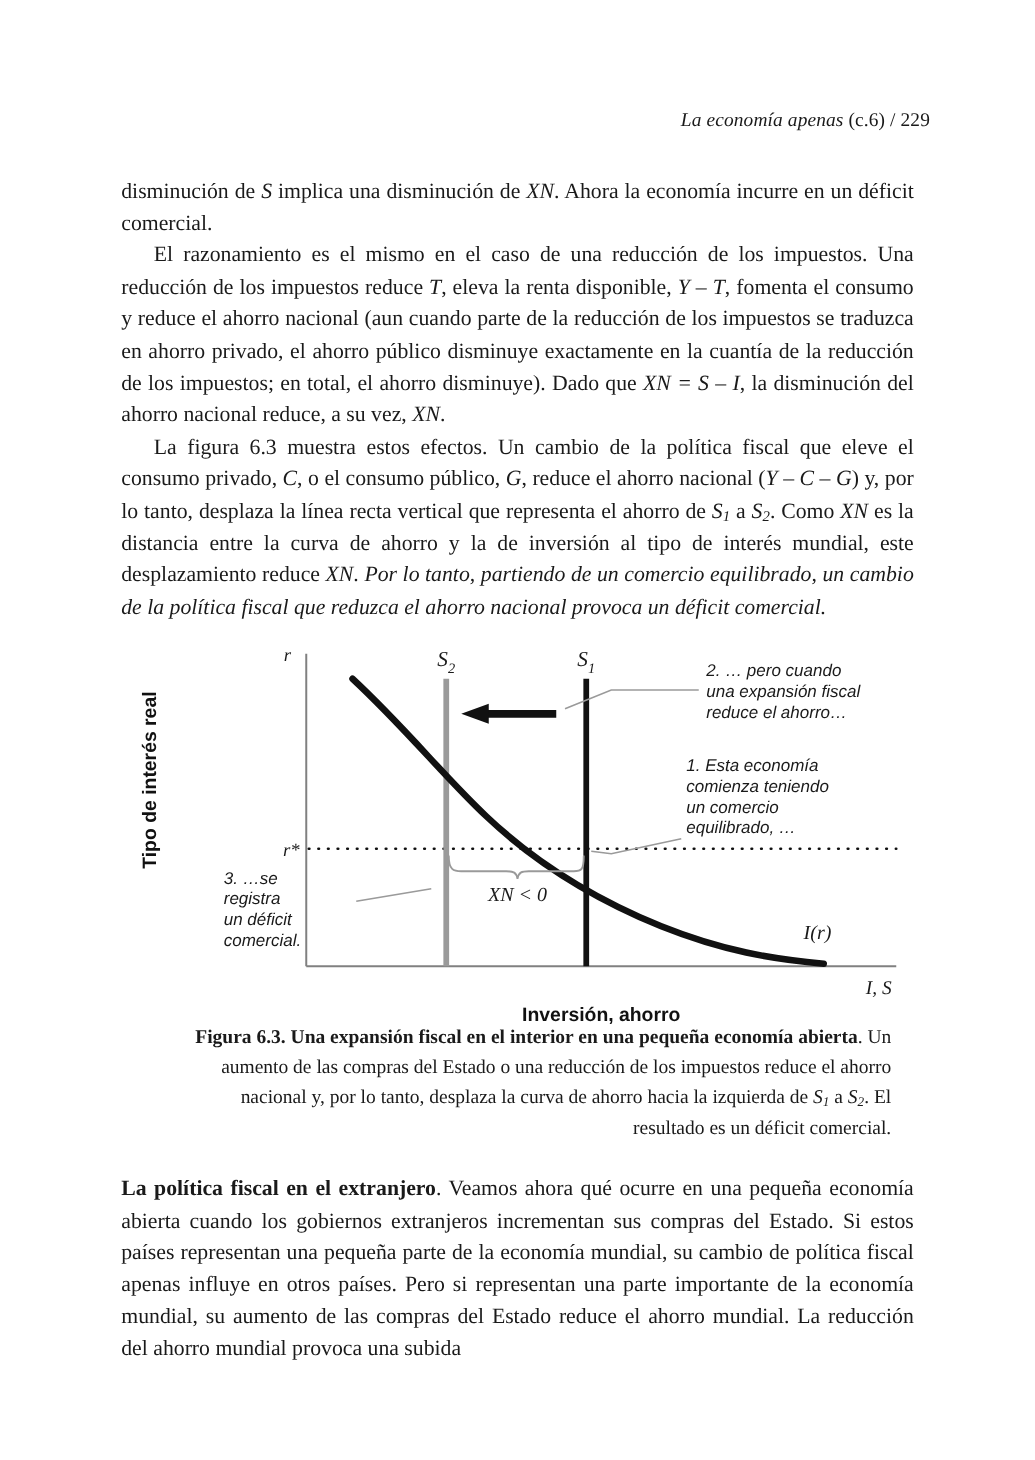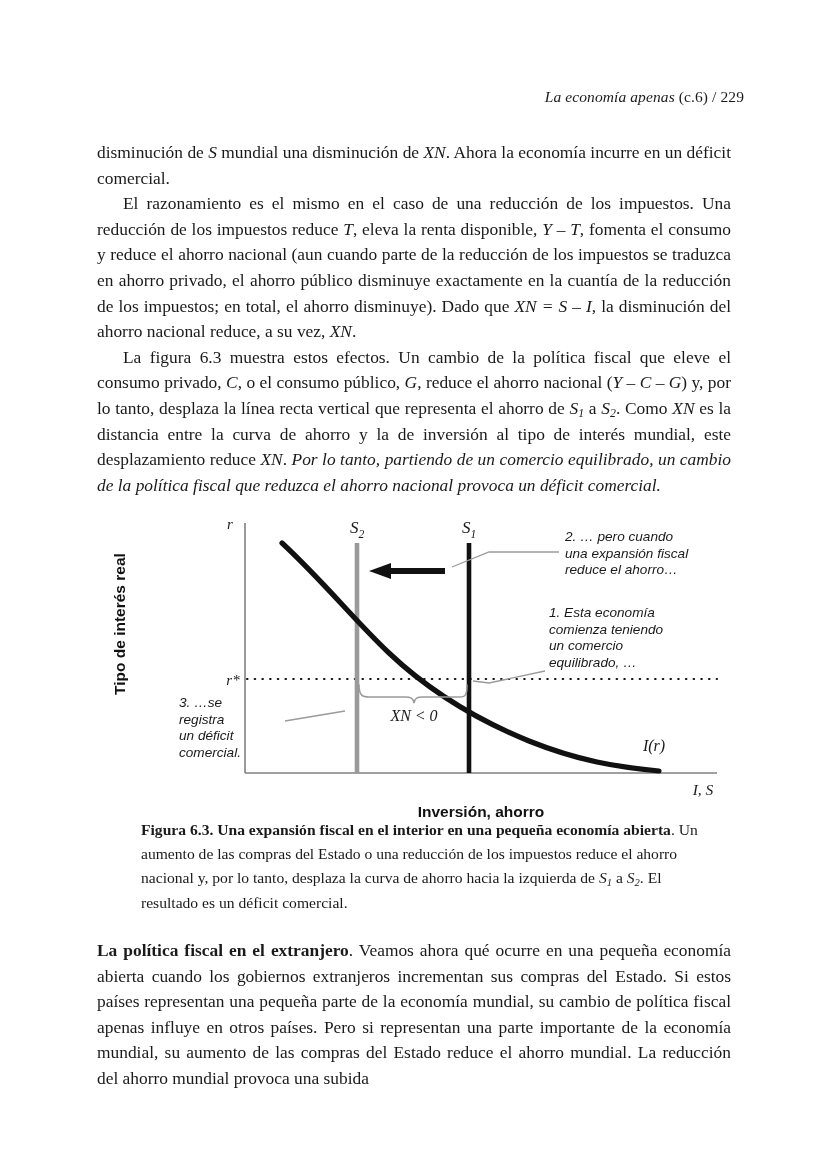--- a/index.html
+++ b/index.html
@@ -84,21 +84,21 @@
   }
 
   
   .caption {
     position: absolute;
     left: 141px;
     top: 818px;
     width: 572px;
     font-size: 15.6px;
     line-height: 24.2px;
-    text-align: left;
+    text-align: right;
   }
   .caption p { margin: 0; }
   .caption .cap-head { font-weight: bold; }
 
   
   .tail {
     position: absolute;
     left: 97px;
     top: 938px;
     width: 634px;
@@ -109,21 +109,21 @@
 
 <div class="page">
 
   <div class="running-head">
     <span class="rh-title">La economía apenas</span>
     <span class="rh-rest">(c.6)  /  229</span>
   </div>
 
   <div class="col" style="top:140px;">
 
-    <p class="body"><span>disminución de </span><span class="it">S</span><span> mundial una disminución de </span><span class="it">XN</span><span>. Ahora la economía incurre en un déficit comercial.</span></p>
+    <p class="body"><span>disminución de </span><span class="it">S</span><span> implica una disminución de </span><span class="it">XN</span><span>. Ahora la economía incurre en un déficit comercial.</span></p>
 
     <p class="body indent"><span>El razonamiento es el mismo en el caso de una reducción de los impuestos. Una reducción de los impuestos reduce </span><span class="it">T</span><span>, eleva la renta disponible, </span><span class="it">Y – T</span><span>, fomenta el consumo y reduce el ahorro nacional (aun cuando parte de la reducción de los impuestos se traduzca en ahorro privado, el ahorro público disminuye exactamente en la cuantía de la reducción de los impuestos; en total, el ahorro disminuye). Dado que </span><span class="it">XN = S – I</span><span>, la disminución del ahorro nacional reduce, a su vez, </span><span class="it">XN</span><span>.</span></p>
 
     <p class="body indent"><span>La figura 6.3 muestra estos efectos. Un cambio de la política fiscal que eleve el consumo privado, </span><span class="it">C</span><span>, o el consumo público, </span><span class="it">G</span><span>, reduce el ahorro nacional (</span><span class="it">Y – C – G</span><span>) y, por lo tanto, desplaza la línea recta vertical que representa el ahorro de </span><span class="it">S</span><sub class="it">1</sub><span> a </span><span class="it">S</span><sub class="it">2</sub><span>. Como </span><span class="it">XN</span><span> es la distancia entre la curva de ahorro y la de inversión al tipo de interés mundial, este desplazamiento reduce </span><span class="it">XN</span><span>. </span><span class="it">Por lo tanto, partiendo de un comercio equilibrado, un cambio de la política fiscal que reduzca el ahorro nacional provoca un déficit comercial.</span></p>
 
   </div>
 
   <div class="figure-wrap">
     <svg class="figure-canvas" viewBox="0 0 634 315" xmlns="http://www.w3.org/2000/svg">
 

